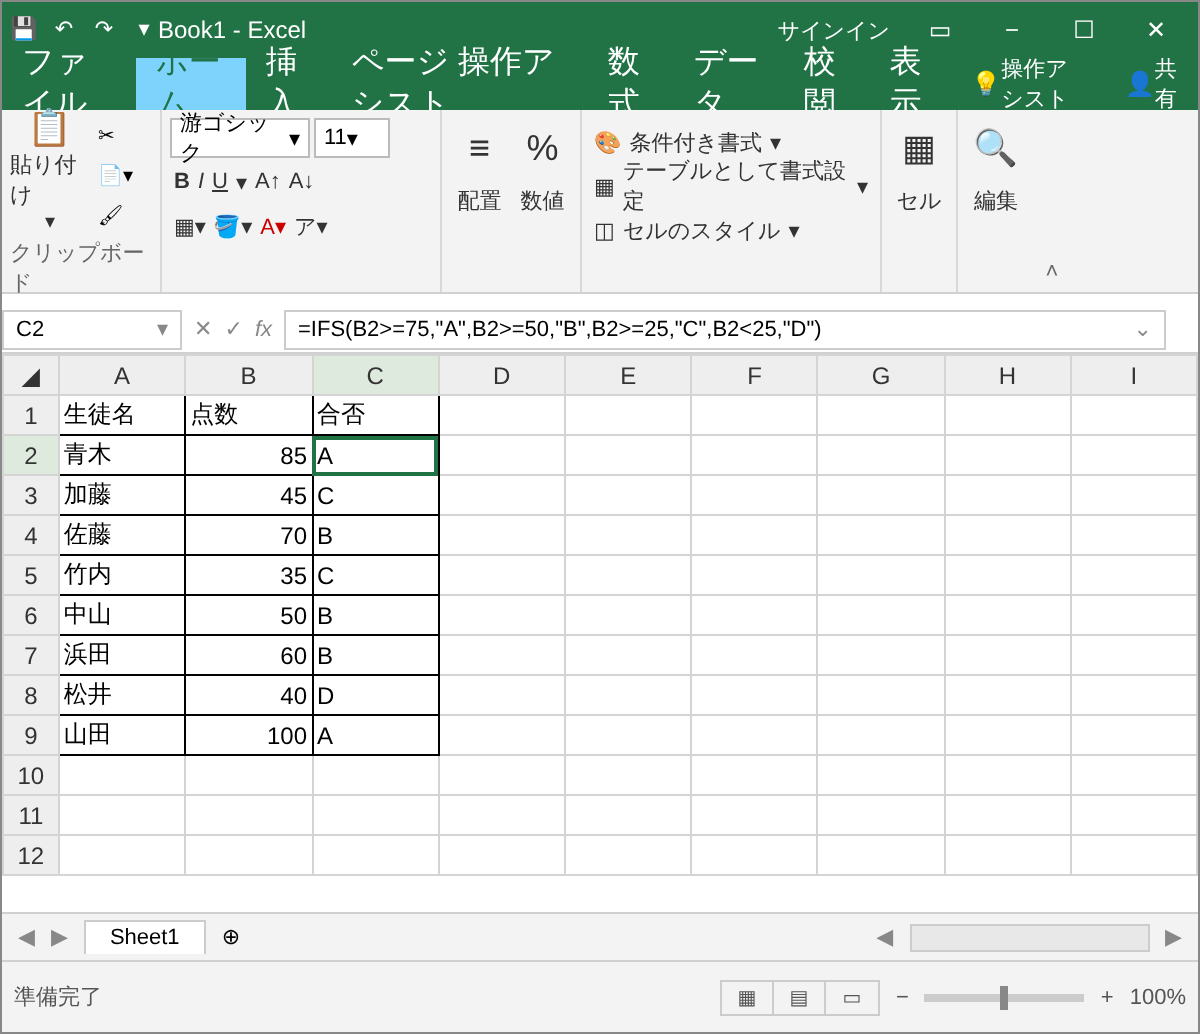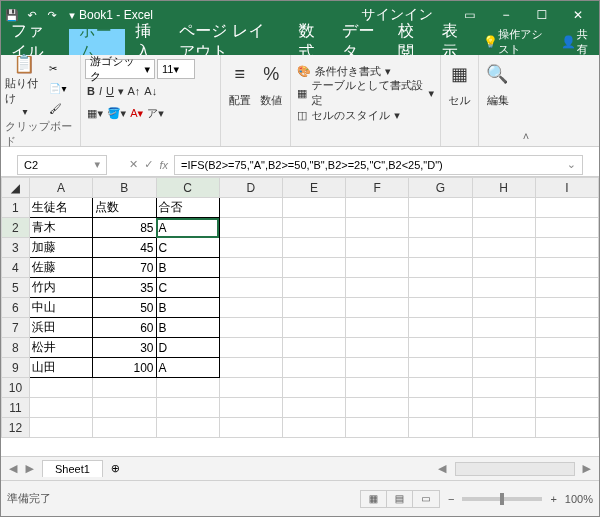--- a/index.html
+++ b/index.html
@@ -1,20 +1,20 @@
 <!DOCTYPE html>
 <html><head>
 <meta charset="utf-8">
 <style>
 *{box-sizing:border-box;margin:0;padding:0;font-family:"Meiryo UI","Yu Gothic UI",sans-serif;font-size:11px}
 body{background:#fff;width:600px;height:517px;overflow:hidden;display:flex;flex-direction:column;border:1px solid #888}
 .titlebar{background:#217346;color:#fff;height:28px;display:flex;align-items:center;padding:0 4px}
 .titlebar .qa{display:flex;gap:6px;align-items:center}
 .titlebar .title{flex:1;font-size:12px}
-.titlebar .signin{margin-right:20px;font-size:14px}
+.titlebar .signin{margin-right:8px;font-size:11px}
 .titlebar .winbtns{display:flex;gap:2px}
 .titlebar .winbtn{width:34px;height:22px;display:flex;align-items:center;justify-content:center;font-size:12px}
 .ic{display:inline-block;width:14px;height:14px;text-align:center;line-height:14px;font-size:11px}
 .menu{background:#217346;color:#fff;height:26px;display:flex;align-items:stretch}
 .menu .tab{padding:0 10px;display:flex;align-items:center;font-size:16px;cursor:default}
 .menu .tab.active{background:#7dd3fc;color:#217346}
 .menu .tab.file{background:#217346;color:#fff}
 .menu .spacer{flex:1}
 .menu .assist{display:flex;align-items:center;padding:0 8px;font-size:12px}
 .menu .share{display:flex;align-items:center;padding:0 10px;font-size:12px}
@@ -26,21 +26,21 @@
 .bigbtn .ic{width:24px;height:24px;font-size:18px;margin-bottom:2px}
 .minibtns{display:flex;flex-direction:column;gap:2px;padding-top:2px}
 .minibtn{height:18px;display:flex;align-items:center;font-size:10px;padding:0 2px}
 .fontgrp{display:flex;flex-direction:column;gap:2px;padding-top:2px}
 .fontrow{display:flex;gap:2px;align-items:center}
 .fontsel{border:1px solid #bbb;background:#fff;height:20px;padding:0 4px;display:flex;align-items:center;font-size:11px}
 .rowicons{display:flex;gap:4px;align-items:center;height:20px;padding:0 2px;color:#333}
 .styleitem{display:flex;align-items:center;height:20px;padding:0 2px;font-size:11px;color:#333;gap:4px}
 .collbtn{width:18px;display:flex;align-items:flex-end;justify-content:center;color:#666;padding-bottom:4px}
 .fxbar{height:24px;display:flex;align-items:center;border-bottom:1px solid #d0d0d0;margin-top:6px}
-.namebox{width:90px;height:20px;border:1px solid #ccc;margin:0 16px;display:flex;align-items:center;padding:0 6px;font-size:12px;background:#fff;justify-content:space-between}
+.namebox{width:90px;height:20px;border:1px solid #ccc;margin:0 0;display:flex;align-items:center;padding:0 6px;font-size:12px;background:#fff;justify-content:space-between}
 .fxctrl{display:flex;align-items:center;gap:6px;padding:0 6px;color:#888}
 .formula{flex:1;height:20px;border:1px solid #ccc;margin-right:16px;display:flex;align-items:center;padding:0 6px;font-size:12px;background:#fff;justify-content:space-between}
 .grid{flex:1;position:relative;overflow:hidden}
 .table{border-collapse:collapse;table-layout:fixed}
 .table th,.table td{border:1px solid #d4d4d4;height:20px;font-size:12px;padding:0 2px;background:#fff}
 .table th{background:#eee;color:#333;font-weight:normal;text-align:center}
 .table .rh{width:28px;background:#eee;text-align:center}
 .table .ch{width:64px}
 .sel-col{background:#dfeadf!important}
 .sel-row{background:#dfeadf!important}
@@ -75,21 +75,21 @@
     <div class="winbtn">−</div>
     <div class="winbtn">☐</div>
     <div class="winbtn">✕</div>
   </div>
 </div>
 
 <div class="menu">
   <div class="tab file">ファイル</div>
   <div class="tab active">ホーム</div>
   <div class="tab">挿入</div>
-  <div class="tab">ページ レイアウト</div>
+  <div class="tab">ページ 操作アシスト</div>
   <div class="tab">数式</div>
   <div class="tab">データ</div>
   <div class="tab">校閲</div>
   <div class="tab">表示</div>
   <div class="assist">💡 <span>操作アシスト</span></div>
   <div class="spacer"></div>
   <div class="share">👤 <span>共有</span></div>
 </div>
 
 <div class="ribbon">
@@ -277,21 +277,21 @@
           <td></td>
           <td></td>
           <td></td>
           <td></td>
           <td></td>
           <td></td>
         </tr>
 <tr>
           <th class="rh">8</th>
           <td class="cellb">松井</td>
-          <td class="cellb right">30</td>
+          <td class="cellb right">40</td>
           <td class="cellb">D</td>
           <td></td>
           <td></td>
           <td></td>
           <td></td>
           <td></td>
           <td></td>
         </tr>
 <tr>
           <th class="rh">9</th>

